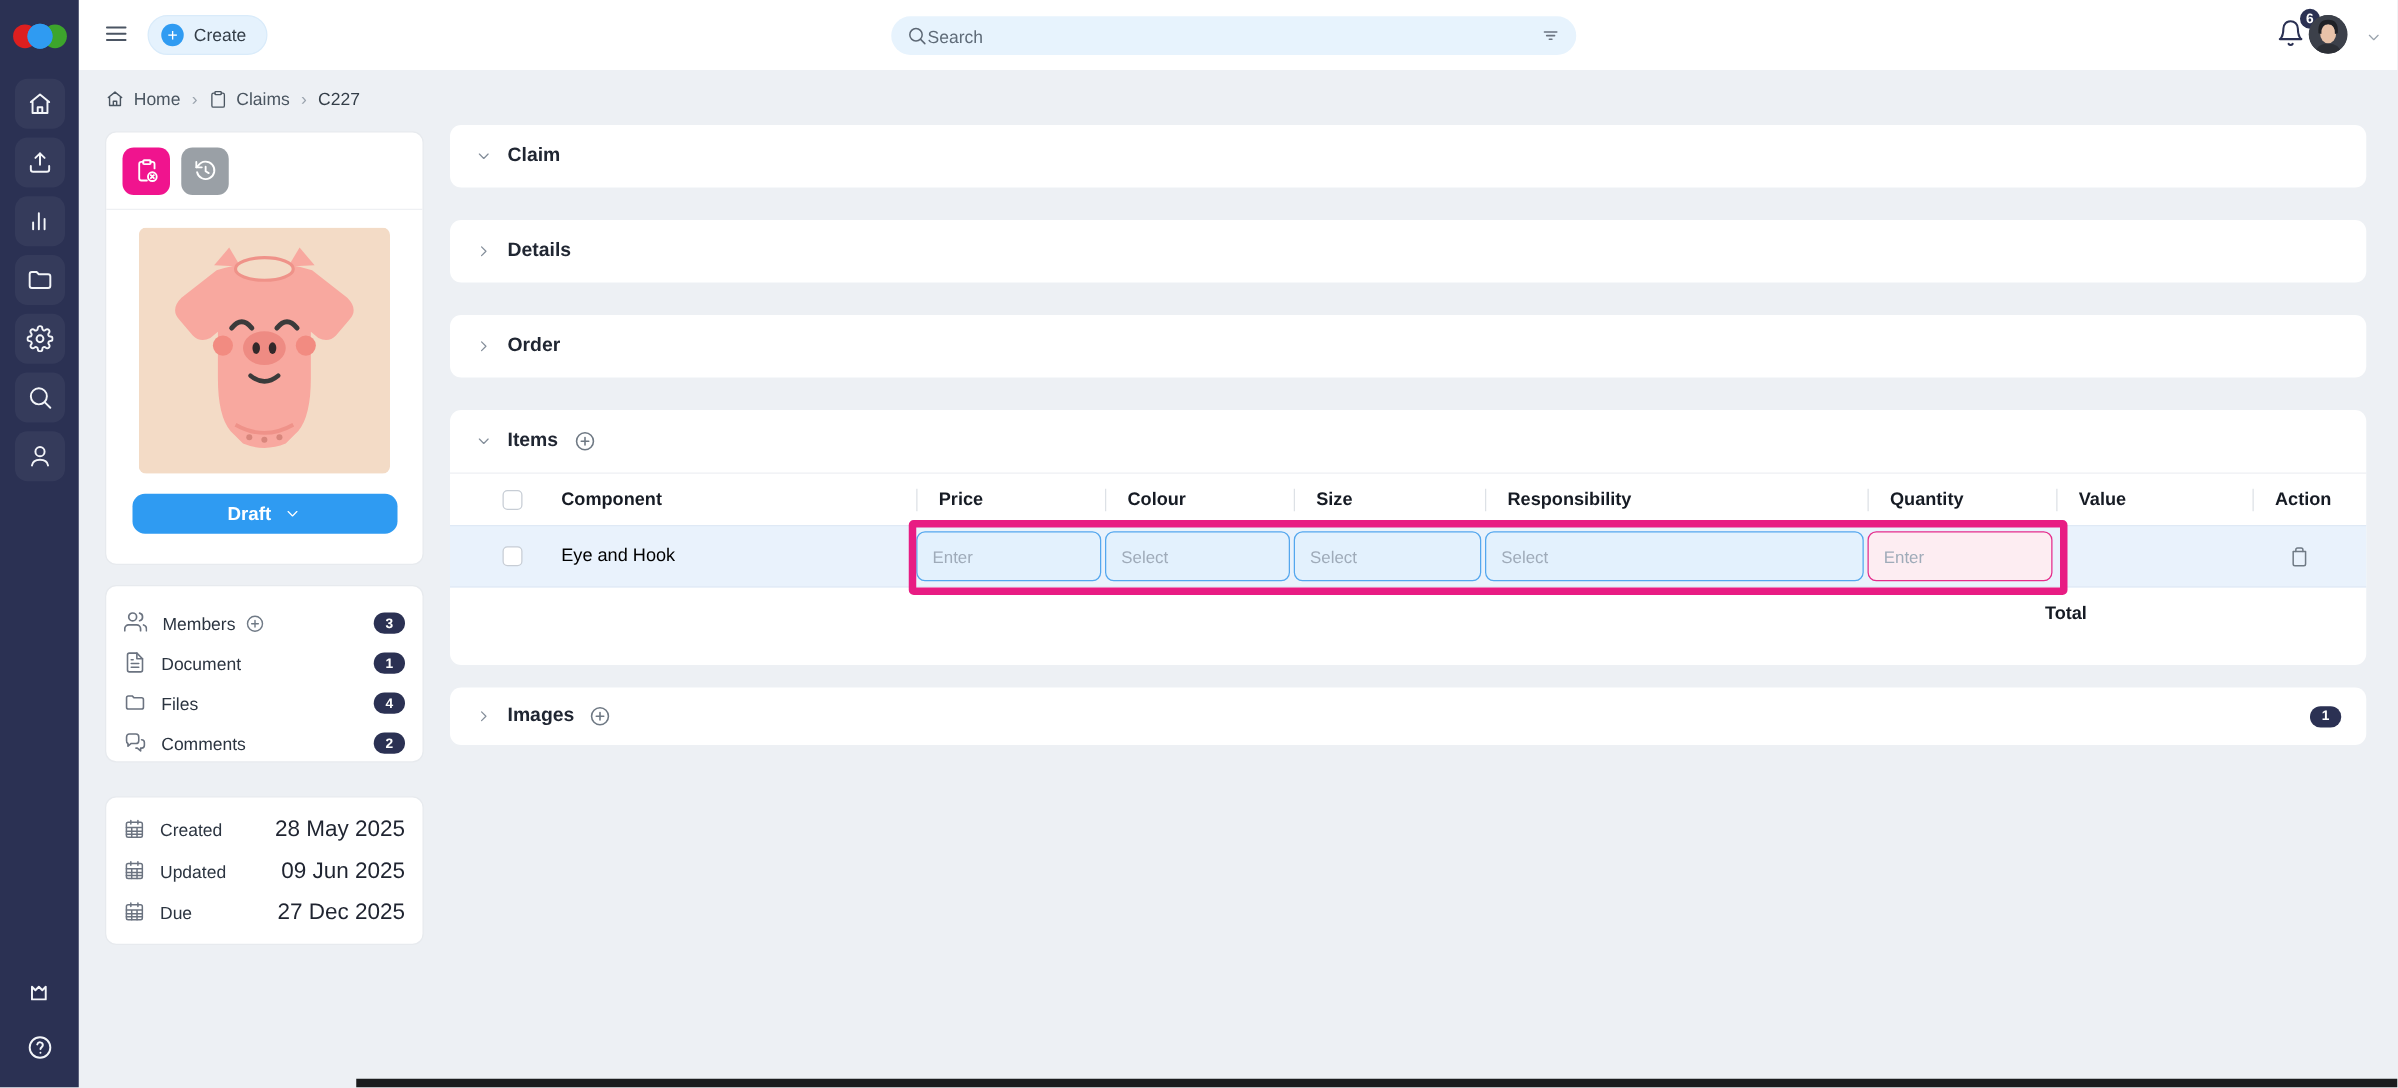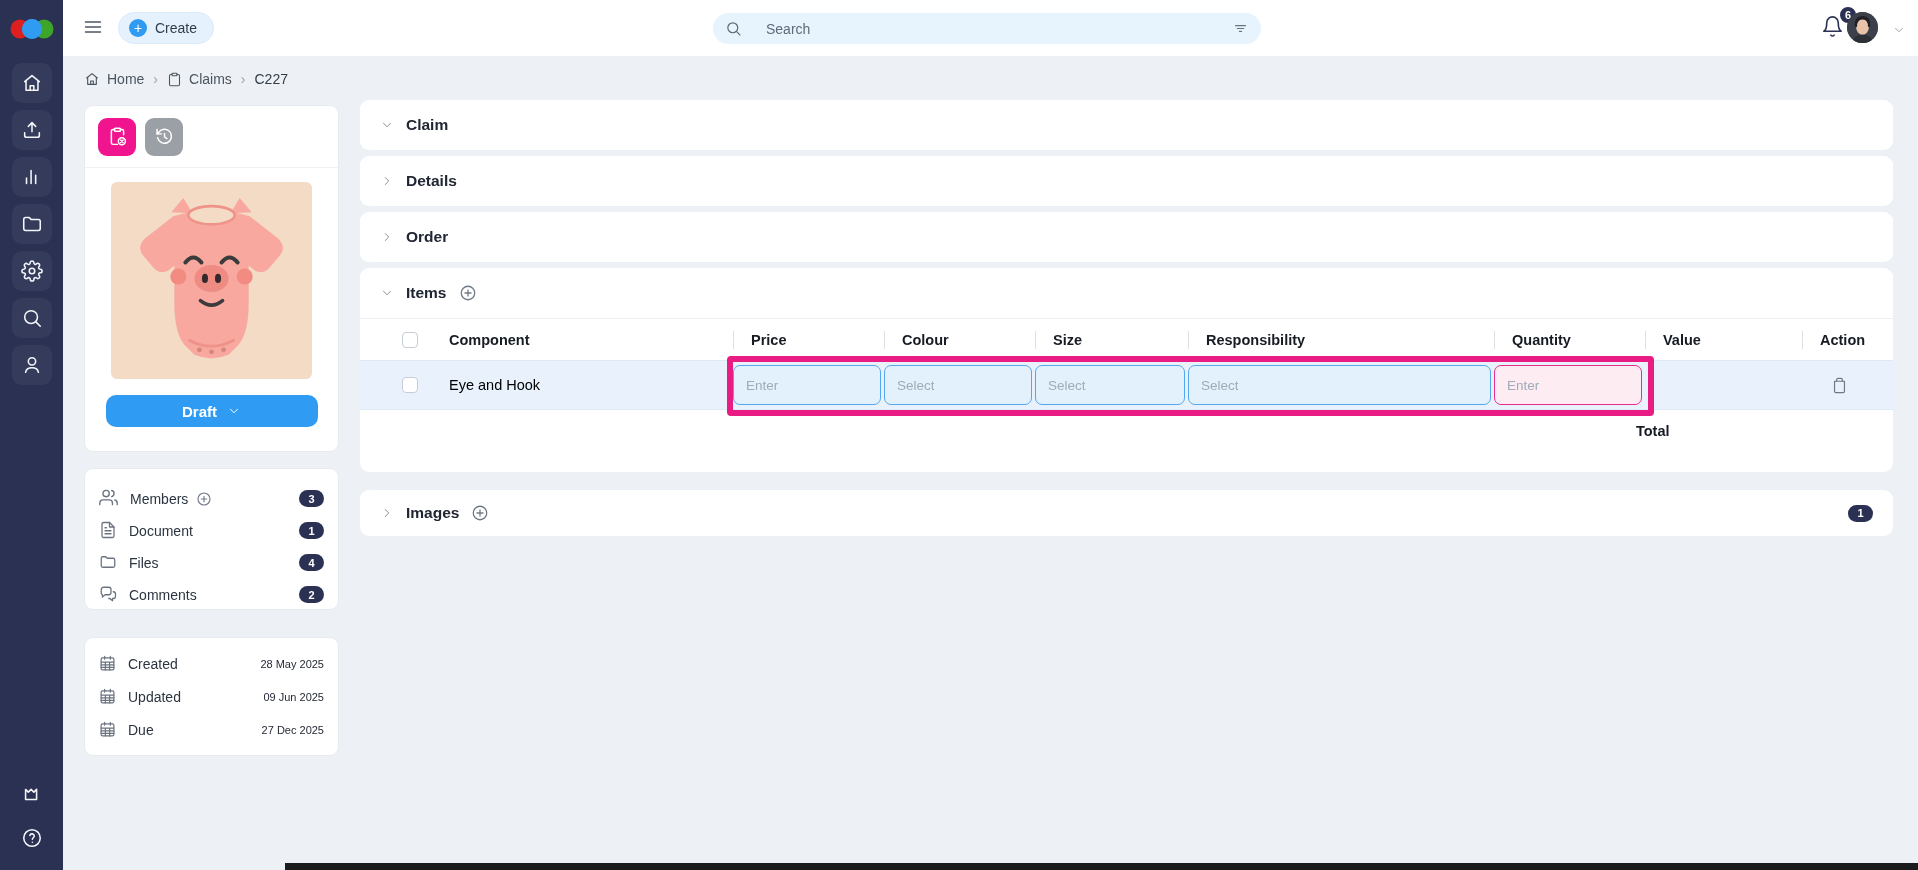--- a/index.html
+++ b/index.html
@@ -14,21 +14,21 @@
   .rail-group { margin-top:20px; display:flex; flex-direction:column; gap:7px; }
   .rail-btn { width:40px; height:40px; border-radius:10px; background:rgba(255,255,255,.05); display:flex; align-items:center; justify-content:center; color:#f3f5f9; cursor:pointer; }
   .rail-bottom { margin-top:auto; margin-bottom:12px; display:flex; flex-direction:column; gap:4px; align-items:center; }
   .rail-bottom .rail-btn { background:transparent; }
 
   
   .topbar { position:absolute; left:63px; top:0; width:1855px; height:56px; background:#fff; z-index:5; }
   .hamburger { position:absolute; left:20px; top:17px; color:#4b5563; cursor:pointer; }
   .create-btn { position:absolute; left:55px; top:12px; height:32px; padding:0 16px 0 10px; border-radius:16px; background:#e5f2fd; border:1px solid #d9ebfa; display:flex; align-items:center; gap:8px; font-size:14px; color:#333d47; cursor:pointer; }
   .plus-badge { width:18px; height:18px; border-radius:50%; background:#2f9bf2; color:#fff; display:flex; align-items:center; justify-content:center; font-size:14px; line-height:1; }
-  .searchbar { position:absolute; left:650px; top:13px; width:548px; height:31px; border-radius:16px; background:#e7f3fd; display:flex; align-items:center; padding:0 12px; gap:24px; color:#5d6875; }
+  .searchbar { position:absolute; left:650px; top:13px; width:548px; height:31px; border-radius:16px; background:#e7f3fd; display:flex; align-items:center; padding:0 12px; gap:0; color:#5d6875; }
   .searchbar input { flex:1; border:none; outline:none; background:transparent; font-size:14px; color:#333; font-family:inherit; }
   .searchbar input::placeholder { color:#5f6b78; }
   .filter-ic { color:#6b7380; cursor:pointer; }
   .bell-wrap { position:absolute; right:74px; top:15px; color:#2b3153; cursor:pointer; }
   .bell-badge { position:absolute; right:60px; top:5px; min-width:20px; height:20px; padding:0 5px; border-radius:10px; background:#2b3153; border:2px solid #fff; color:#fff; font-size:11px; font-weight:bold; display:flex; align-items:center; justify-content:center; }
   .avatar { position:absolute; right:40px; top:12px; width:31px; height:31px; border-radius:50%; overflow:hidden; cursor:pointer; background:#41454d; }
   .caret { position:absolute; right:12px; top:23px; color:#9aa3ad; cursor:pointer; }
 
   
   .main { position:absolute; left:63px; top:56px; width:1855px; height:814px; }
@@ -48,25 +48,25 @@
   .product { width:201px; height:197px; margin:14px auto 0; border-radius:6px; overflow:hidden; }
   .draft-btn { width:212px; height:32px; margin:16px auto 0; border-radius:10px; background:#2f9bf2; color:#fff; font-size:15px; font-weight:bold; display:flex; align-items:center; justify-content:center; gap:10px; cursor:pointer; }
   .links-card { margin-top:16px; padding:6px 14px; }
   .link-row { height:32px; display:flex; align-items:flex-end; color:#6b7380; cursor:pointer; }
   .link-row .lbl { margin-left:12px; font-size:14px; color:#2b3440; }
   .add-mini { margin-left:8px; color:#707a86; cursor:pointer; }
   .count-badge { margin-left:auto; min-width:25px; height:17px; padding:0 7px; border-radius:9px; background:#2b3153; color:#fff; font-size:11px; font-weight:bold; display:flex; align-items:center; justify-content:center; }
   .dates-card { margin-top:27px; padding:9px 14px; }
   .date-row { height:33px; display:flex; align-items:center; color:#6b7380; }
   .date-row .lbl { margin-left:12px; font-size:14px; color:#2b3440; }
-  .date-row .val { margin-left:auto; font-size:11px; color:#1f2430; }
+  .date-row .val { margin-left:auto; font-size:18px; color:#1f2430; }
 
   
   .right-col { position:absolute; left:297px; top:44px; width:1533px; }
-  .section-card { background:#fff; border-radius:9px; margin-bottom:6px; }
+  .section-card { background:#fff; border-radius:9px; margin-bottom:26px; }
   .sec-head { height:50px; display:flex; align-items:center; padding:0 20px; gap:12px; cursor:pointer; }
   .sec-head.sm { height:46px;border-radius:11px; }
   .chev { color:#848e9a; }
   .chev.down svg { transform:rotate(90deg); }
   .sec-title { font-size:15.5px; font-weight:bold; color:#202632; }
   .add-circle { color:#6f7984; cursor:pointer; }
   .img-badge { margin-left:auto; }
 
   
   .items-card { height:204px; position:relative; margin-bottom:18px; }

